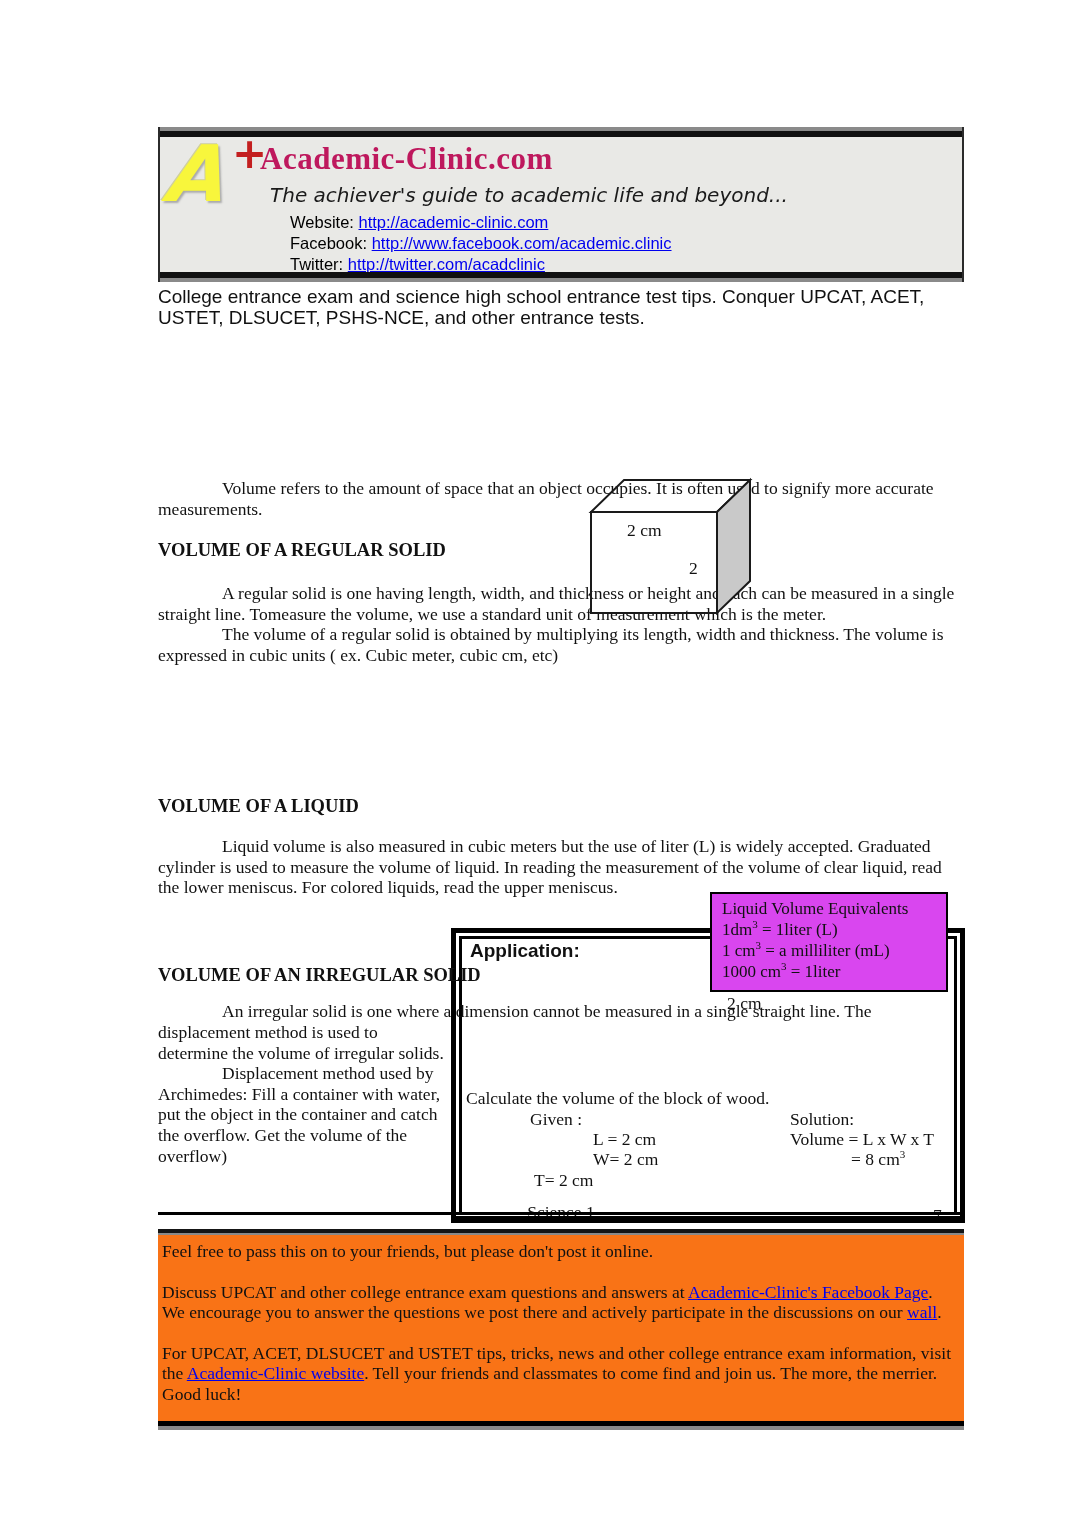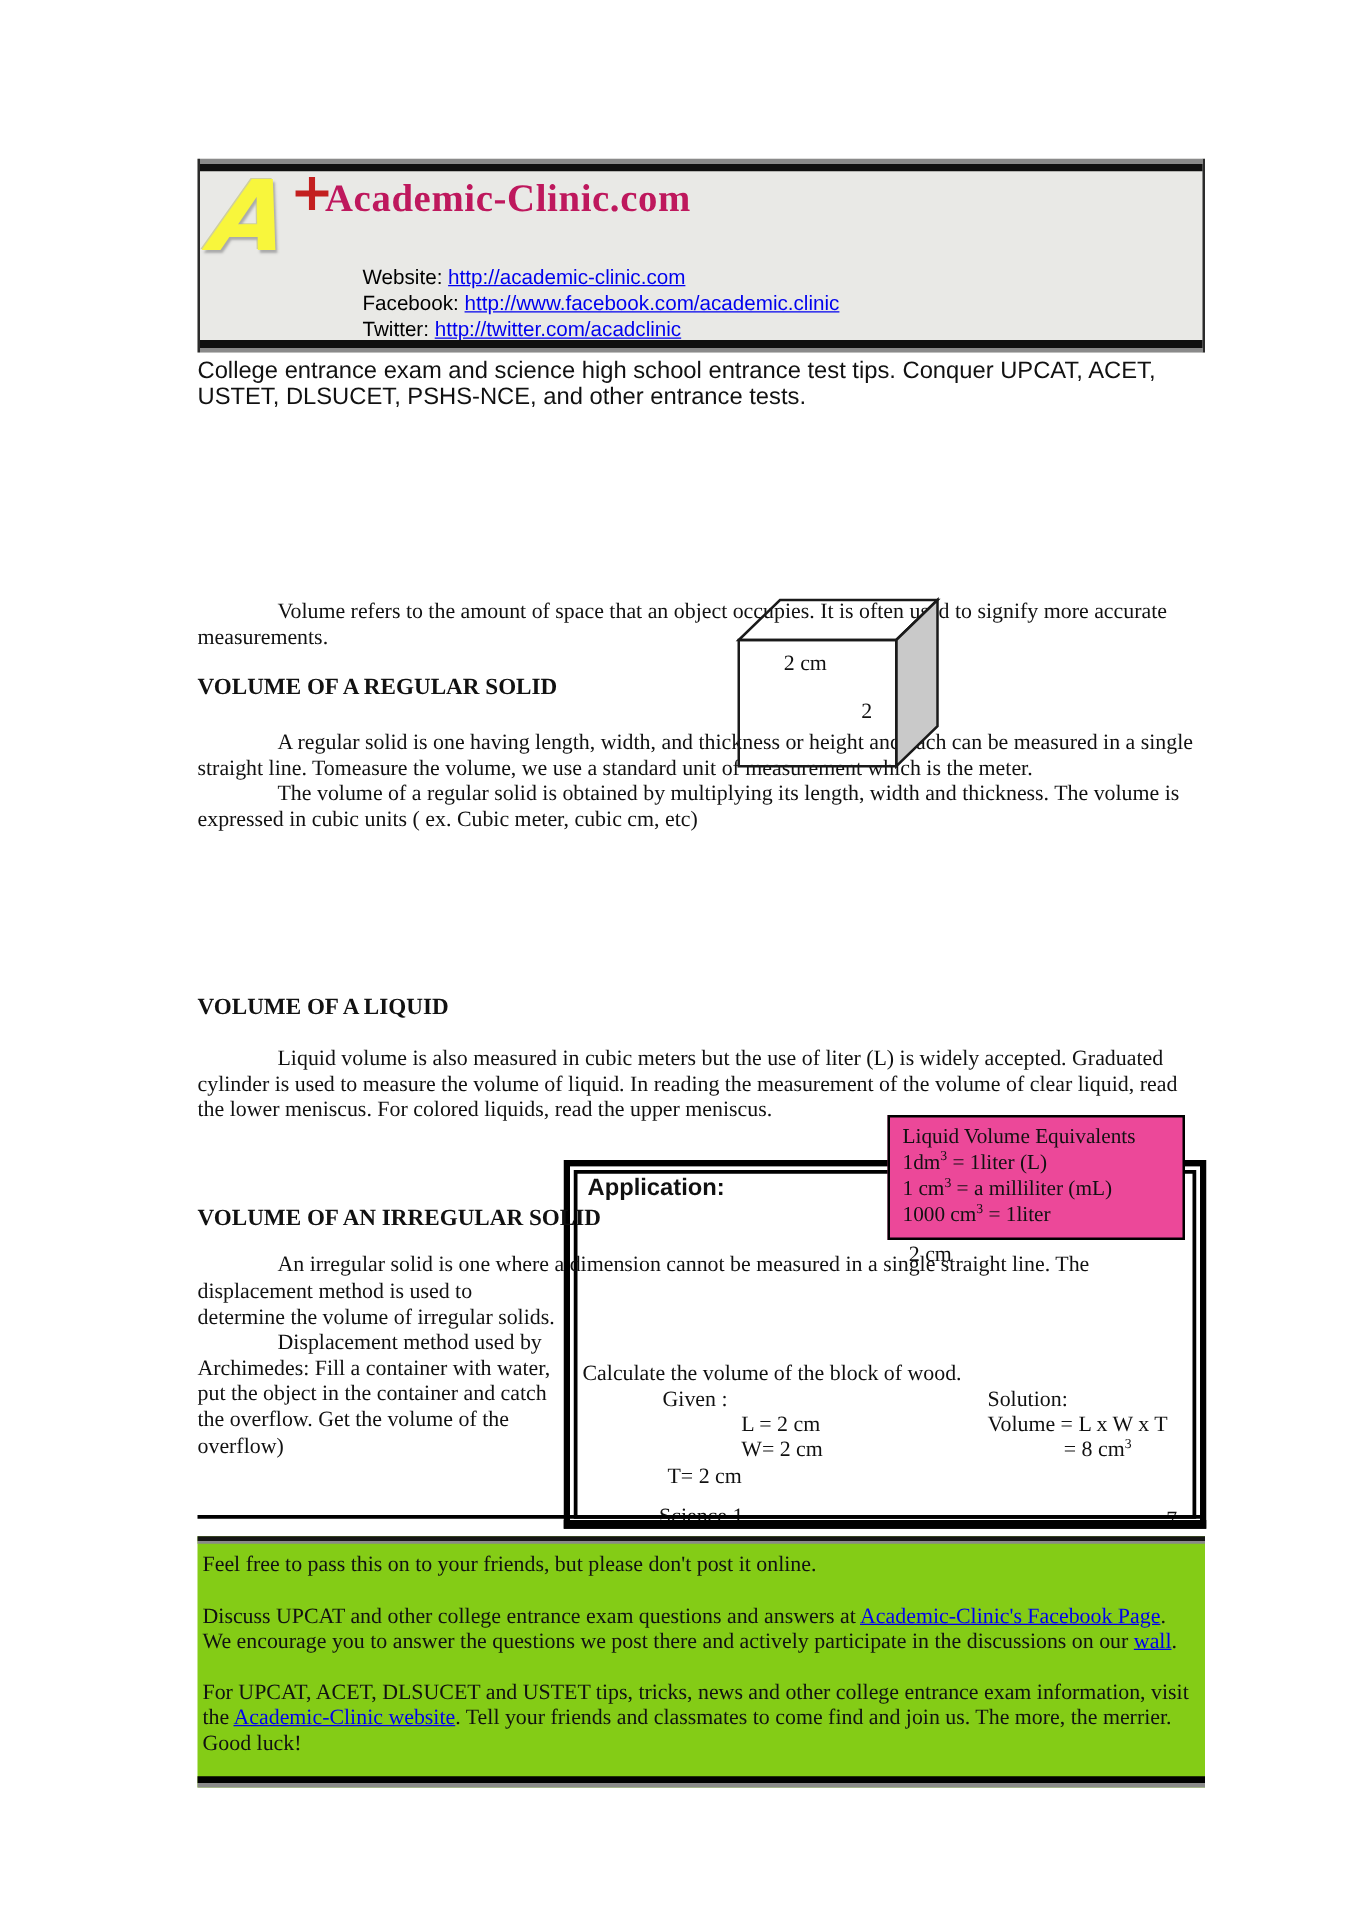--- a/index.html
+++ b/index.html
@@ -29,55 +29,56 @@
   .hdr-title{position:absolute;left:100px;top:14px;font-family:Liberation Serif, serif;
        font-weight:bold;font-size:31px;color:#be185d;letter-spacing:0.5px;}
   .hdr-tag{position:absolute;left:110px;top:56px;font-family:"DejaVu Sans",sans-serif;
        font-style:italic;font-size:20px;color:#1a1a1a;}
   .hdr-line{position:absolute;left:130px;font-family:"Liberation Sans",sans-serif;font-size:16.5px;color:#000;}
 
   
   .cube-label{font-family:"Liberation Serif",serif;font-size:17.5px;}
 
   
-  .eq-box{left:710px;top:892px;width:238px;background:#ec4899;border:2px solid #000;
+  .eq-box{left:710px;top:892px;width:238px;background:#d946ef;border:2px solid #000;
        box-sizing:border-box;padding:4px 6px 8px 10px;z-index:7;font-size:17px;line-height:21px;}
 
   
   .app-box{left:451px;top:928px;width:514px;height:295px;background:#fff;border:5px solid #000;
        box-sizing:border-box;box-shadow:inset 0 0 0 3px #fff, inset 0 0 0 6px #000;z-index:3;}
   .app-label{left:470px;top:940px;font-family:"Liberation Sans",sans-serif;font-weight:bold;
        font-size:19px;z-index:6;text-align:center;}
   .z6{z-index:6;}
   sup{font-size:11px;vertical-align:super;line-height:0;}
 
   
   .rule{left:158px;top:1212px;width:806px;height:3px;background:#000;z-index:7;}
   .app-bottom-cover{left:451px;top:1216px;width:514px;height:7px;background:#000;z-index:8;}
 
   
-  .ftr{left:158px;top:1229px;width:806px;background:#84cc16;box-sizing:border-box;
+  .ftr{left:158px;top:1229px;width:806px;background:#f97316;box-sizing:border-box;
        padding:12px 8px 6px 4px;z-index:9;font-size:17.5px;line-height:20.5px;}
   .ftr-bar-top{position:absolute;left:0;top:0;width:100%;height:6px;
        background:linear-gradient(to bottom,#151515 0 70%,#8a8a8a 70%);}
   .ftr-bar-bot{position:absolute;left:0;bottom:0;width:100%;height:9px;
        background:linear-gradient(to bottom,#000 0 60%,#8a8a8a 60%);}
   .ftr p{margin:0 0 20px 0;}
   .ftr p:last-child{margin-bottom:10px;}
 </style>
 </head>
 <body>
 
 <div class="page">
 
   <div class="abs hdr">
     <div class="hdr-bar-top"></div>
     <div class="logo-a">A</div>
     <div class="logo-plus">+</div>
     <div class="hdr-title">Academic-Clinic.com</div>
+    <div class="hdr-tag">The achiever's guide to academic life and beyond...</div>
     <div class="hdr-line" style="top:86px;">
       <span>Website: </span><a class="lnk">http://academic-clinic.com</a>
     </div>
     <div class="hdr-line" style="top:107px;">
       <span>Facebook: </span><a class="lnk">http://www.facebook.com/academic.clinic</a>
     </div>
     <div class="hdr-line" style="top:128px;">
       <span>Twitter: </span><a class="lnk">http://twitter.com/acadclinic</a>
     </div>
     <div class="hdr-bar-bot"></div>

